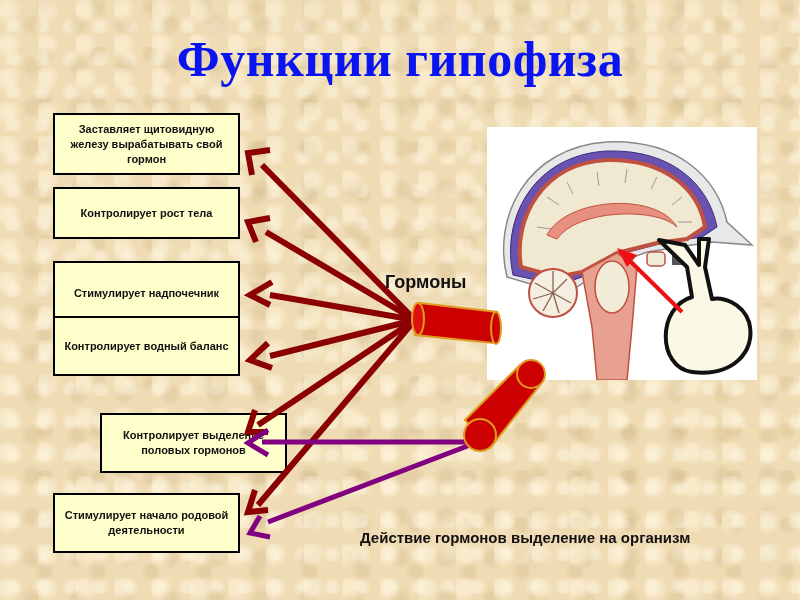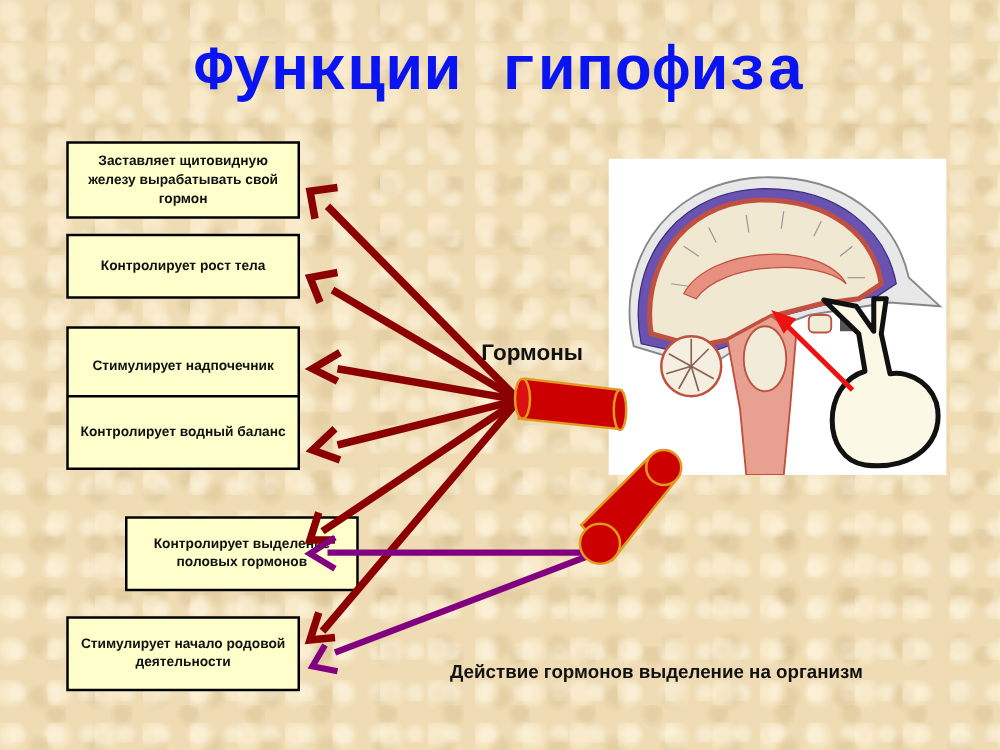--- a/index.html
+++ b/index.html
@@ -9,21 +9,21 @@
     background-image:
       radial-gradient(circle at 20% 30%, rgba(255,245,220,0.55) 0 6px, transparent 14px),
       radial-gradient(circle at 70% 60%, rgba(200,170,120,0.25) 0 5px, transparent 12px),
       radial-gradient(circle at 45% 80%, rgba(255,248,230,0.5) 0 4px, transparent 10px),
       radial-gradient(circle at 85% 15%, rgba(190,160,110,0.2) 0 5px, transparent 11px);
     background-size: 38px 34px, 46px 41px, 29px 33px, 53px 47px;
     font-family: "Liberation Sans", sans-serif;
   }
   .title {
     position: absolute; left: 0; top: 30px; width: 800px; text-align: center;
-    font-family: Liberation Mono, monospace; font-weight: bold;
+    font-family: Liberation Serif, serif; font-weight: bold;
     font-size: 50px; color: #0a14f0; letter-spacing: 0.5px;
   }
   .fbox {
     position: absolute; left: 53px; width: 187px;
     background: #ffffcc; border: 2px solid #000;
     display: flex; align-items: center; justify-content: center;
     text-align: center; font-weight: bold; font-size: 11px; line-height: 15px;
     color: #111; box-sizing: border-box; padding: 18px 4px;
   }
   .label {

